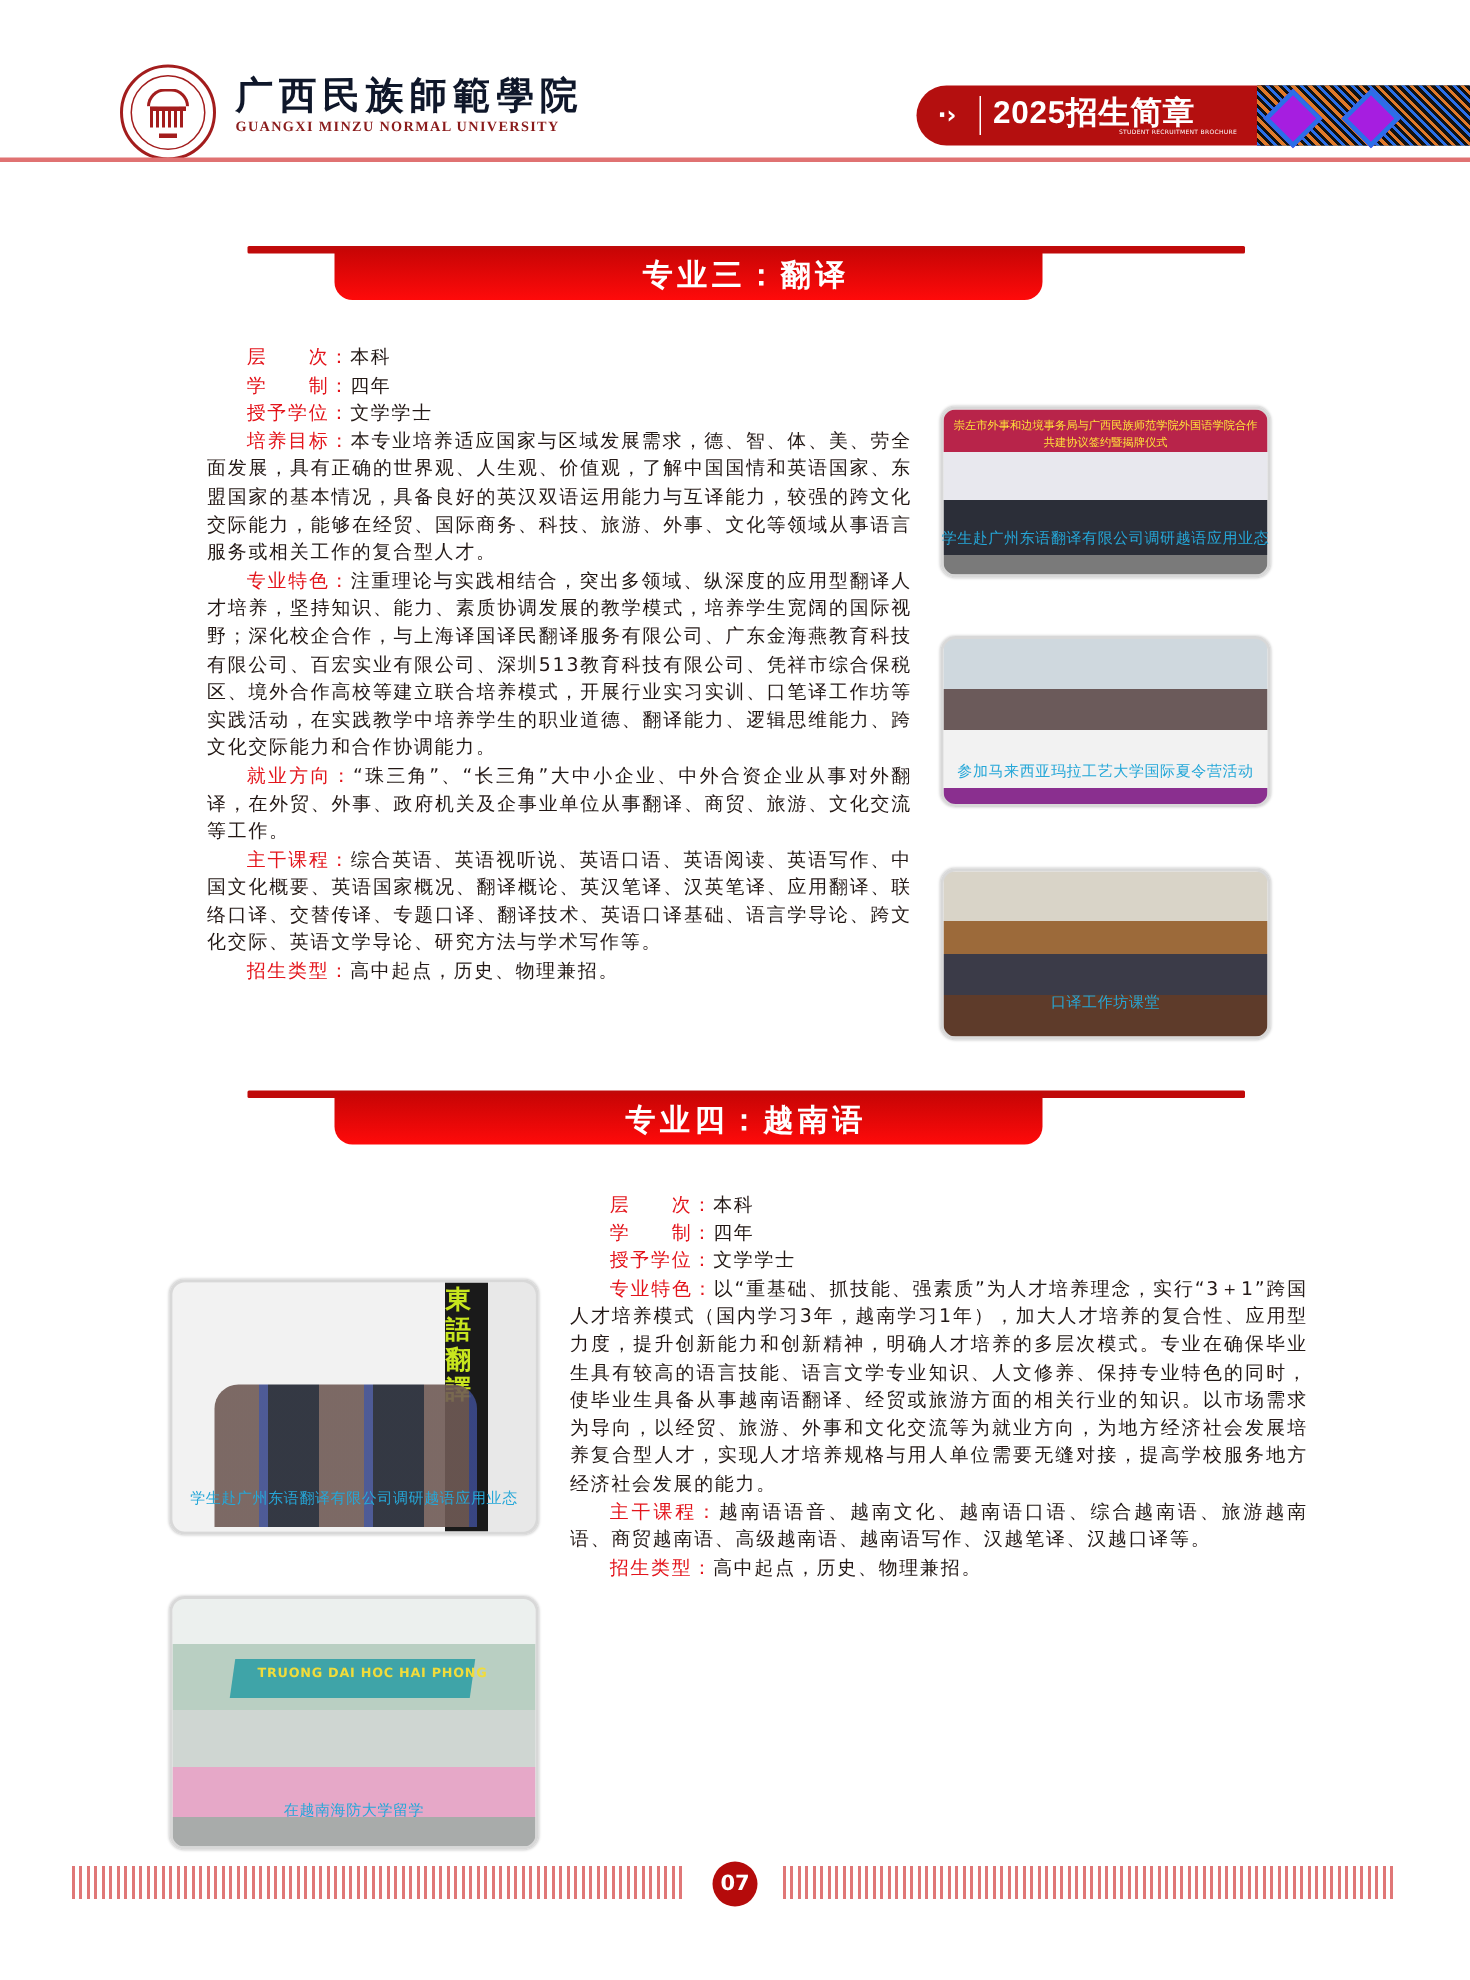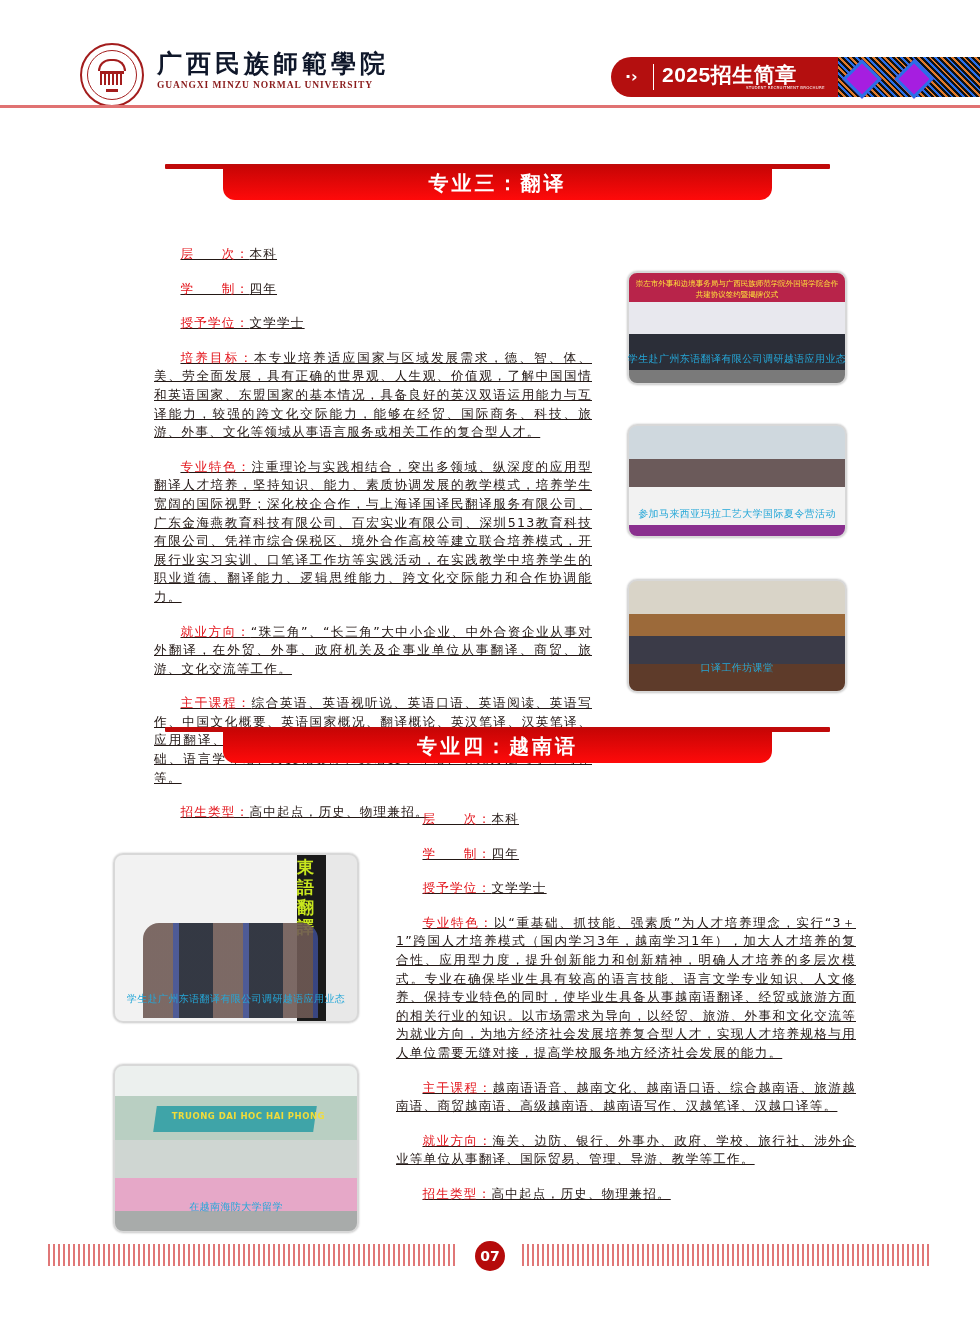--- a/index.html
+++ b/index.html
@@ -36,29 +36,29 @@
     background-color: #111; }
   .ethnic-band::before, .ethnic-band::after { content: ""; position: absolute; top: 8px; width: 22px; height: 22px;
     background: #a61ee0; transform: rotate(45deg); border: 3px solid #2a6fe8; }
   .ethnic-band::before { left: 10px; }
   .ethnic-band::after { left: 62px; }
   .header-line { position: absolute; left: 0; top: 105px; width: 980px; height: 3px; background: #e07272; }
 
   
   .banner { position: absolute; left: 165px; width: 665px; height: 40px; }
   .banner-bar { position: absolute; left: 0; top: 0; width: 665px; height: 5px; background: #c00a0a; border-radius: 1px; }
-  .banner-tab { position: absolute; left: 58px; top: 2px; width: 549px; height: 34px;
+  .banner-tab { position: absolute; left: 58px; top: 2px; width: 472px; height: 34px;
     background: linear-gradient(180deg, #c70505 0%, #ff0a0a 100%); border-radius: 0 0 12px 12px; }
   .banner-tab::before, .banner-tab::after { content: ""; position: absolute; top: 3px; width: 20px; height: 20px; background: transparent; }
   .banner-title { position: absolute; left: 0; top: 4px; width: 549px; text-align: center; color: #fff;
     font-size: 20px; font-weight: bold; letter-spacing: 3px; }
 
   
   .text-block { position: absolute; font-size: 12.6px; line-height: 18.6px; letter-spacing: 1.2px; color: #231815; text-align: justify; }
-  .text-block p { margin: 16px; text-decoration: underline; }
+  .text-block p { margin: 0; }
   .indent { text-indent: 2.1em; }
   .lbl { color: #e3141b; }
 
   
   .photo { position: absolute; border-radius: 10px; border: 2px solid #d8d8d8; overflow: hidden;
     box-shadow: 0 0 2px rgba(0,0,0,0.25); margin-top: 40px; }
   .caption { position: absolute; font-size: 10px; color: #25a7d8; text-align: center; letter-spacing: 0.4px; }
 
   .ph-sign { background:
       linear-gradient(180deg, #b8244a 0 26%, #e8e8ee 26% 55%, #2b2e38 55% 88%, #7a7a7a 88% 100%); }
@@ -155,19 +155,18 @@
   <div class="gname">TRUONG DAI HOC HAI PHONG</div>
 </div>
 <div class="caption" style="left:108px; top:1200px; width:256px;">在越南海防大学留学</div>
 
 <div class="text-block" style="left:380px; top:794px; width:492px;">
   <p class="indent"><span class="lbl">层　　次：</span><span>本科</span></p>
   <p class="indent"><span class="lbl">学　　制：</span><span>四年</span></p>
   <p class="indent"><span class="lbl">授予学位：</span><span>文学学士</span></p>
   <p class="indent"><span class="lbl">专业特色：</span><span>以“重基础、抓技能、强素质”为人才培养理念，实行“3＋1”跨国人才培养模式（国内学习3年，越南学习1年），加大人才培养的复合性、应用型力度，提升创新能力和创新精神，明确人才培养的多层次模式。专业在确保毕业生具有较高的语言技能、语言文学专业知识、人文修养、保持专业特色的同时，使毕业生具备从事越南语翻译、经贸或旅游方面的相关行业的知识。以市场需求为导向，以经贸、旅游、外事和文化交流等为就业方向，为地方经济社会发展培养复合型人才，实现人才培养规格与用人单位需要无缝对接，提高学校服务地方经济社会发展的能力。</span></p>
   <p class="indent"><span class="lbl">主干课程：</span><span>越南语语音、越南文化、越南语口语、综合越南语、旅游越南语、商贸越南语、高级越南语、越南语写作、汉越笔译、汉越口译等。</span></p>
-  <p class="indent"><span class="lbl">就业方向：</span><span>海关、边防、银行、外事办、政府、学校、旅行社、涉外企业等单位从事翻译、国际贸易、管理、导游、教学等工作。</span></p>
   <p class="indent"><span class="lbl">招生类型：</span><span>高中起点，历史、物理兼招。</span></p>
 </div>
 
 <div class="footer-band" style="left:48px; width:410px;"></div>
 <div class="page-num">07</div>
 <div class="footer-band" style="left:522px; width:410px;"></div>
 
 </body></html>

